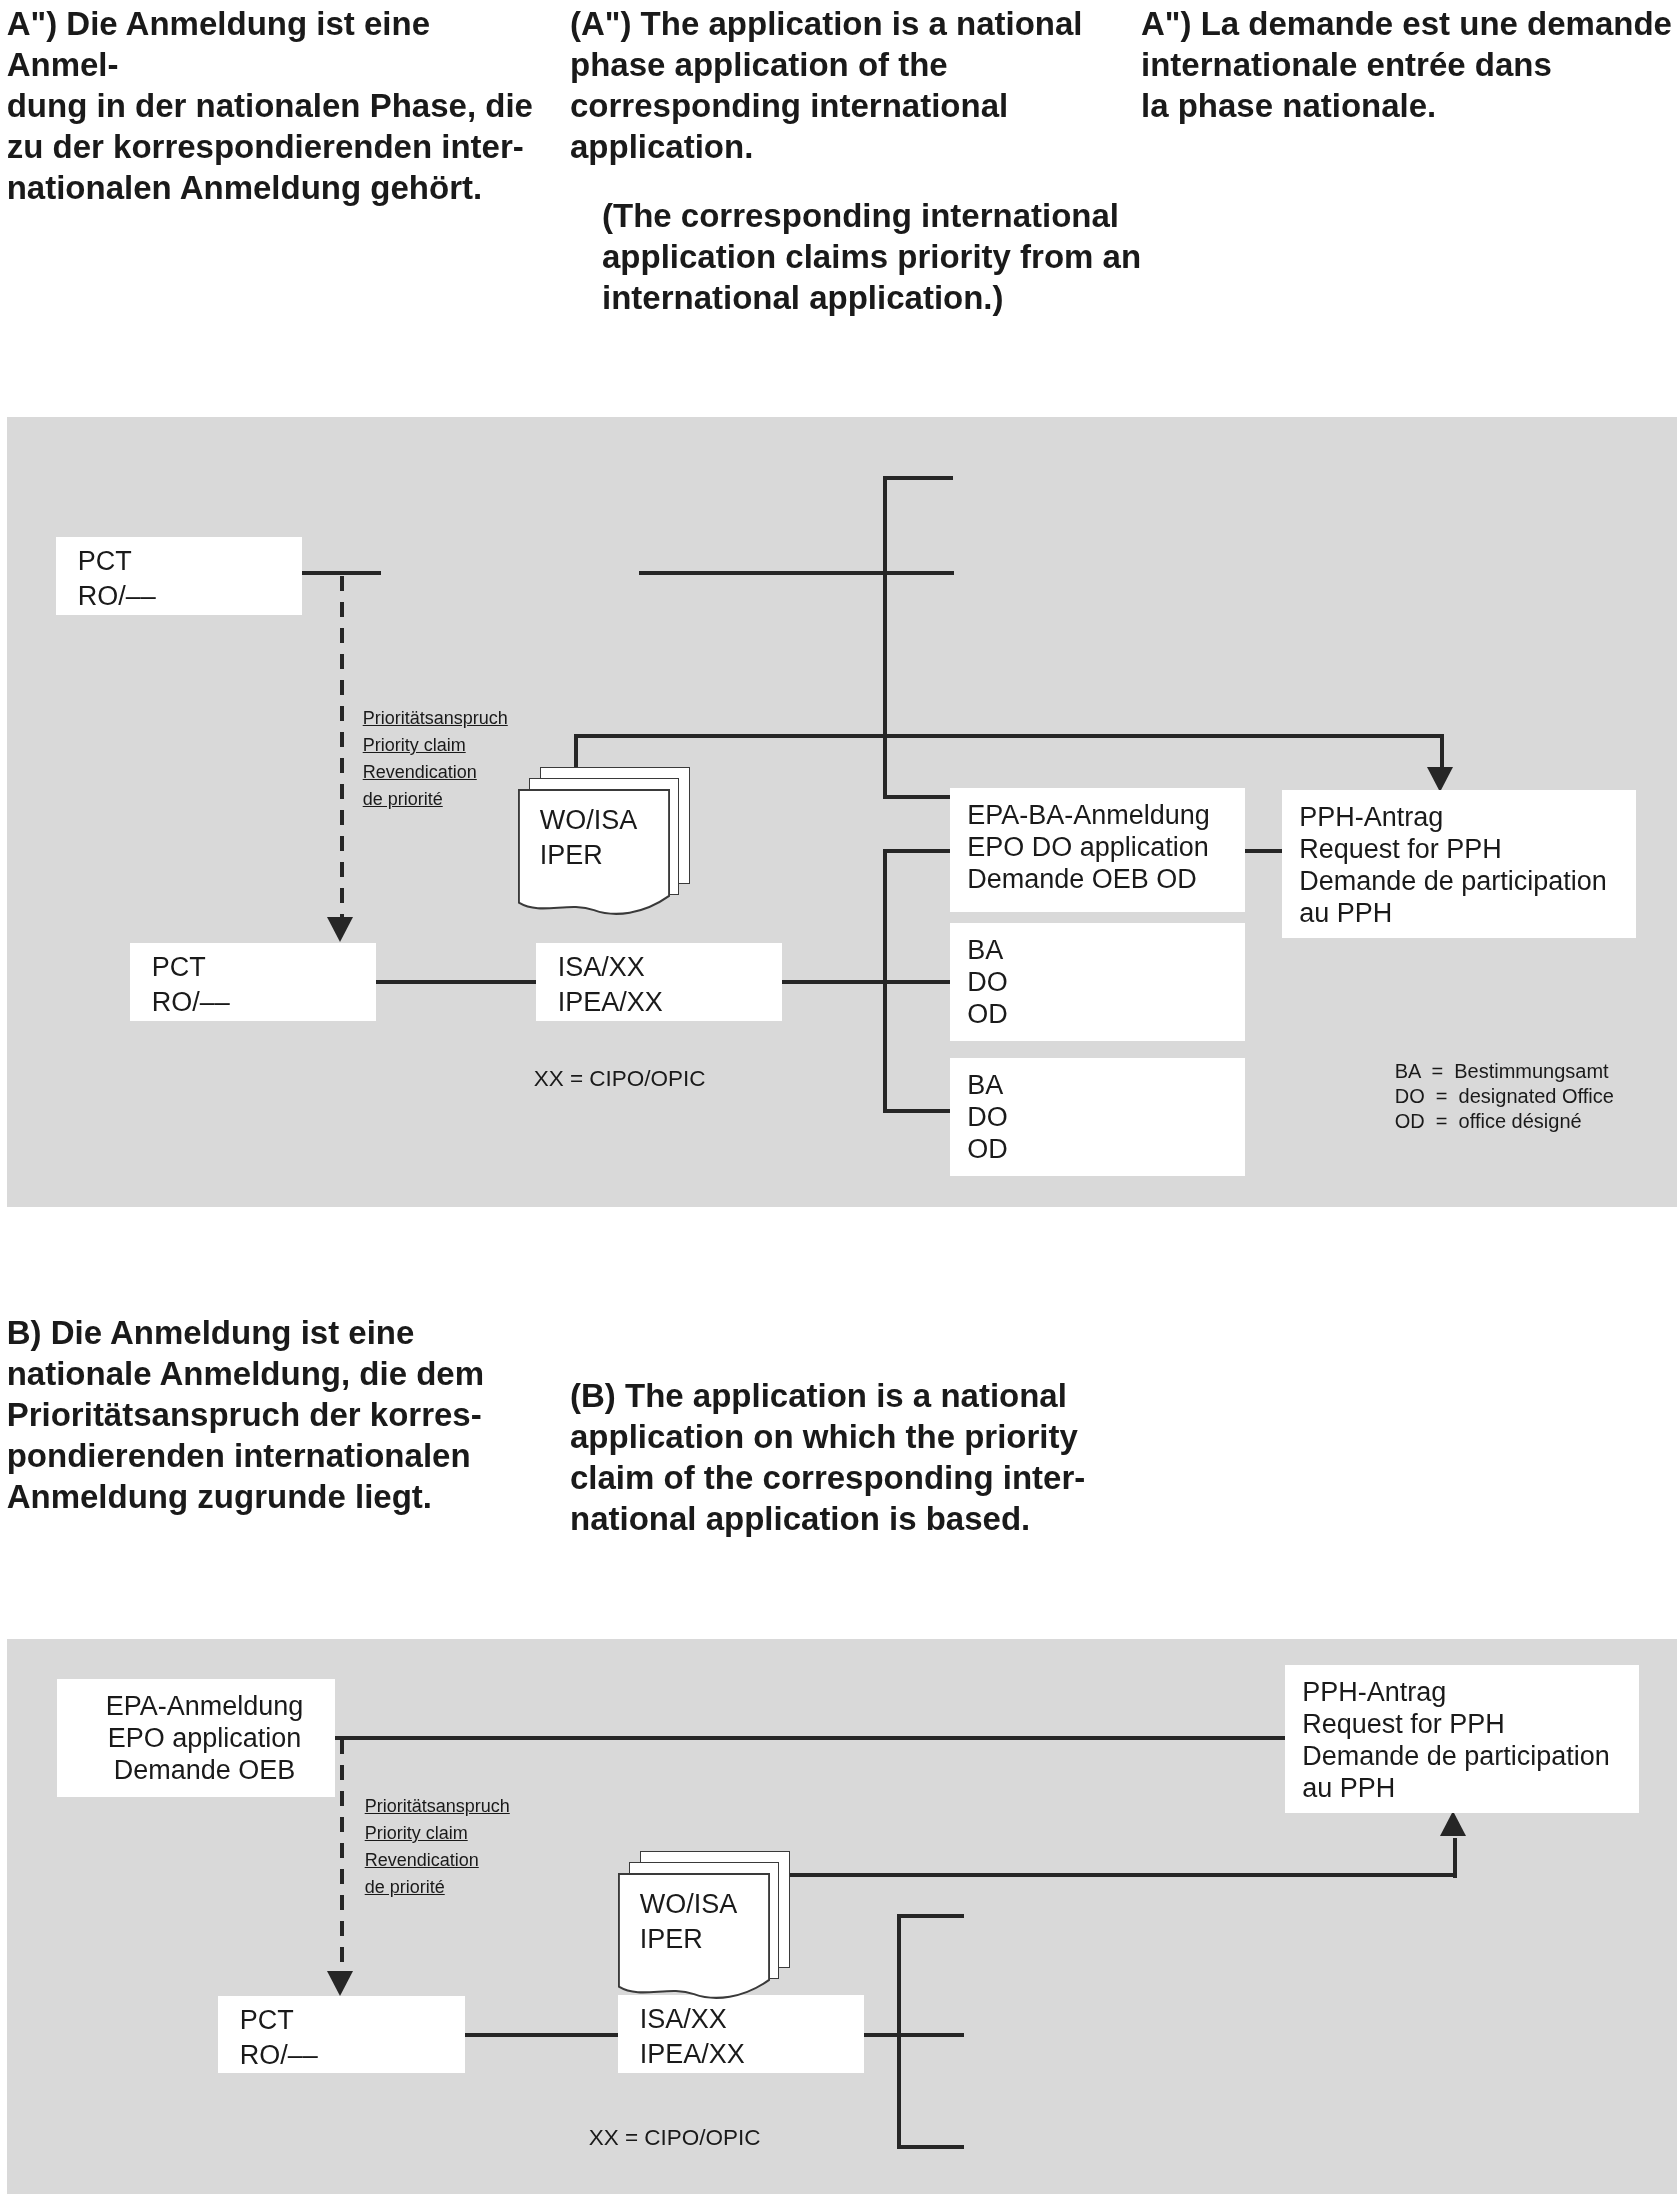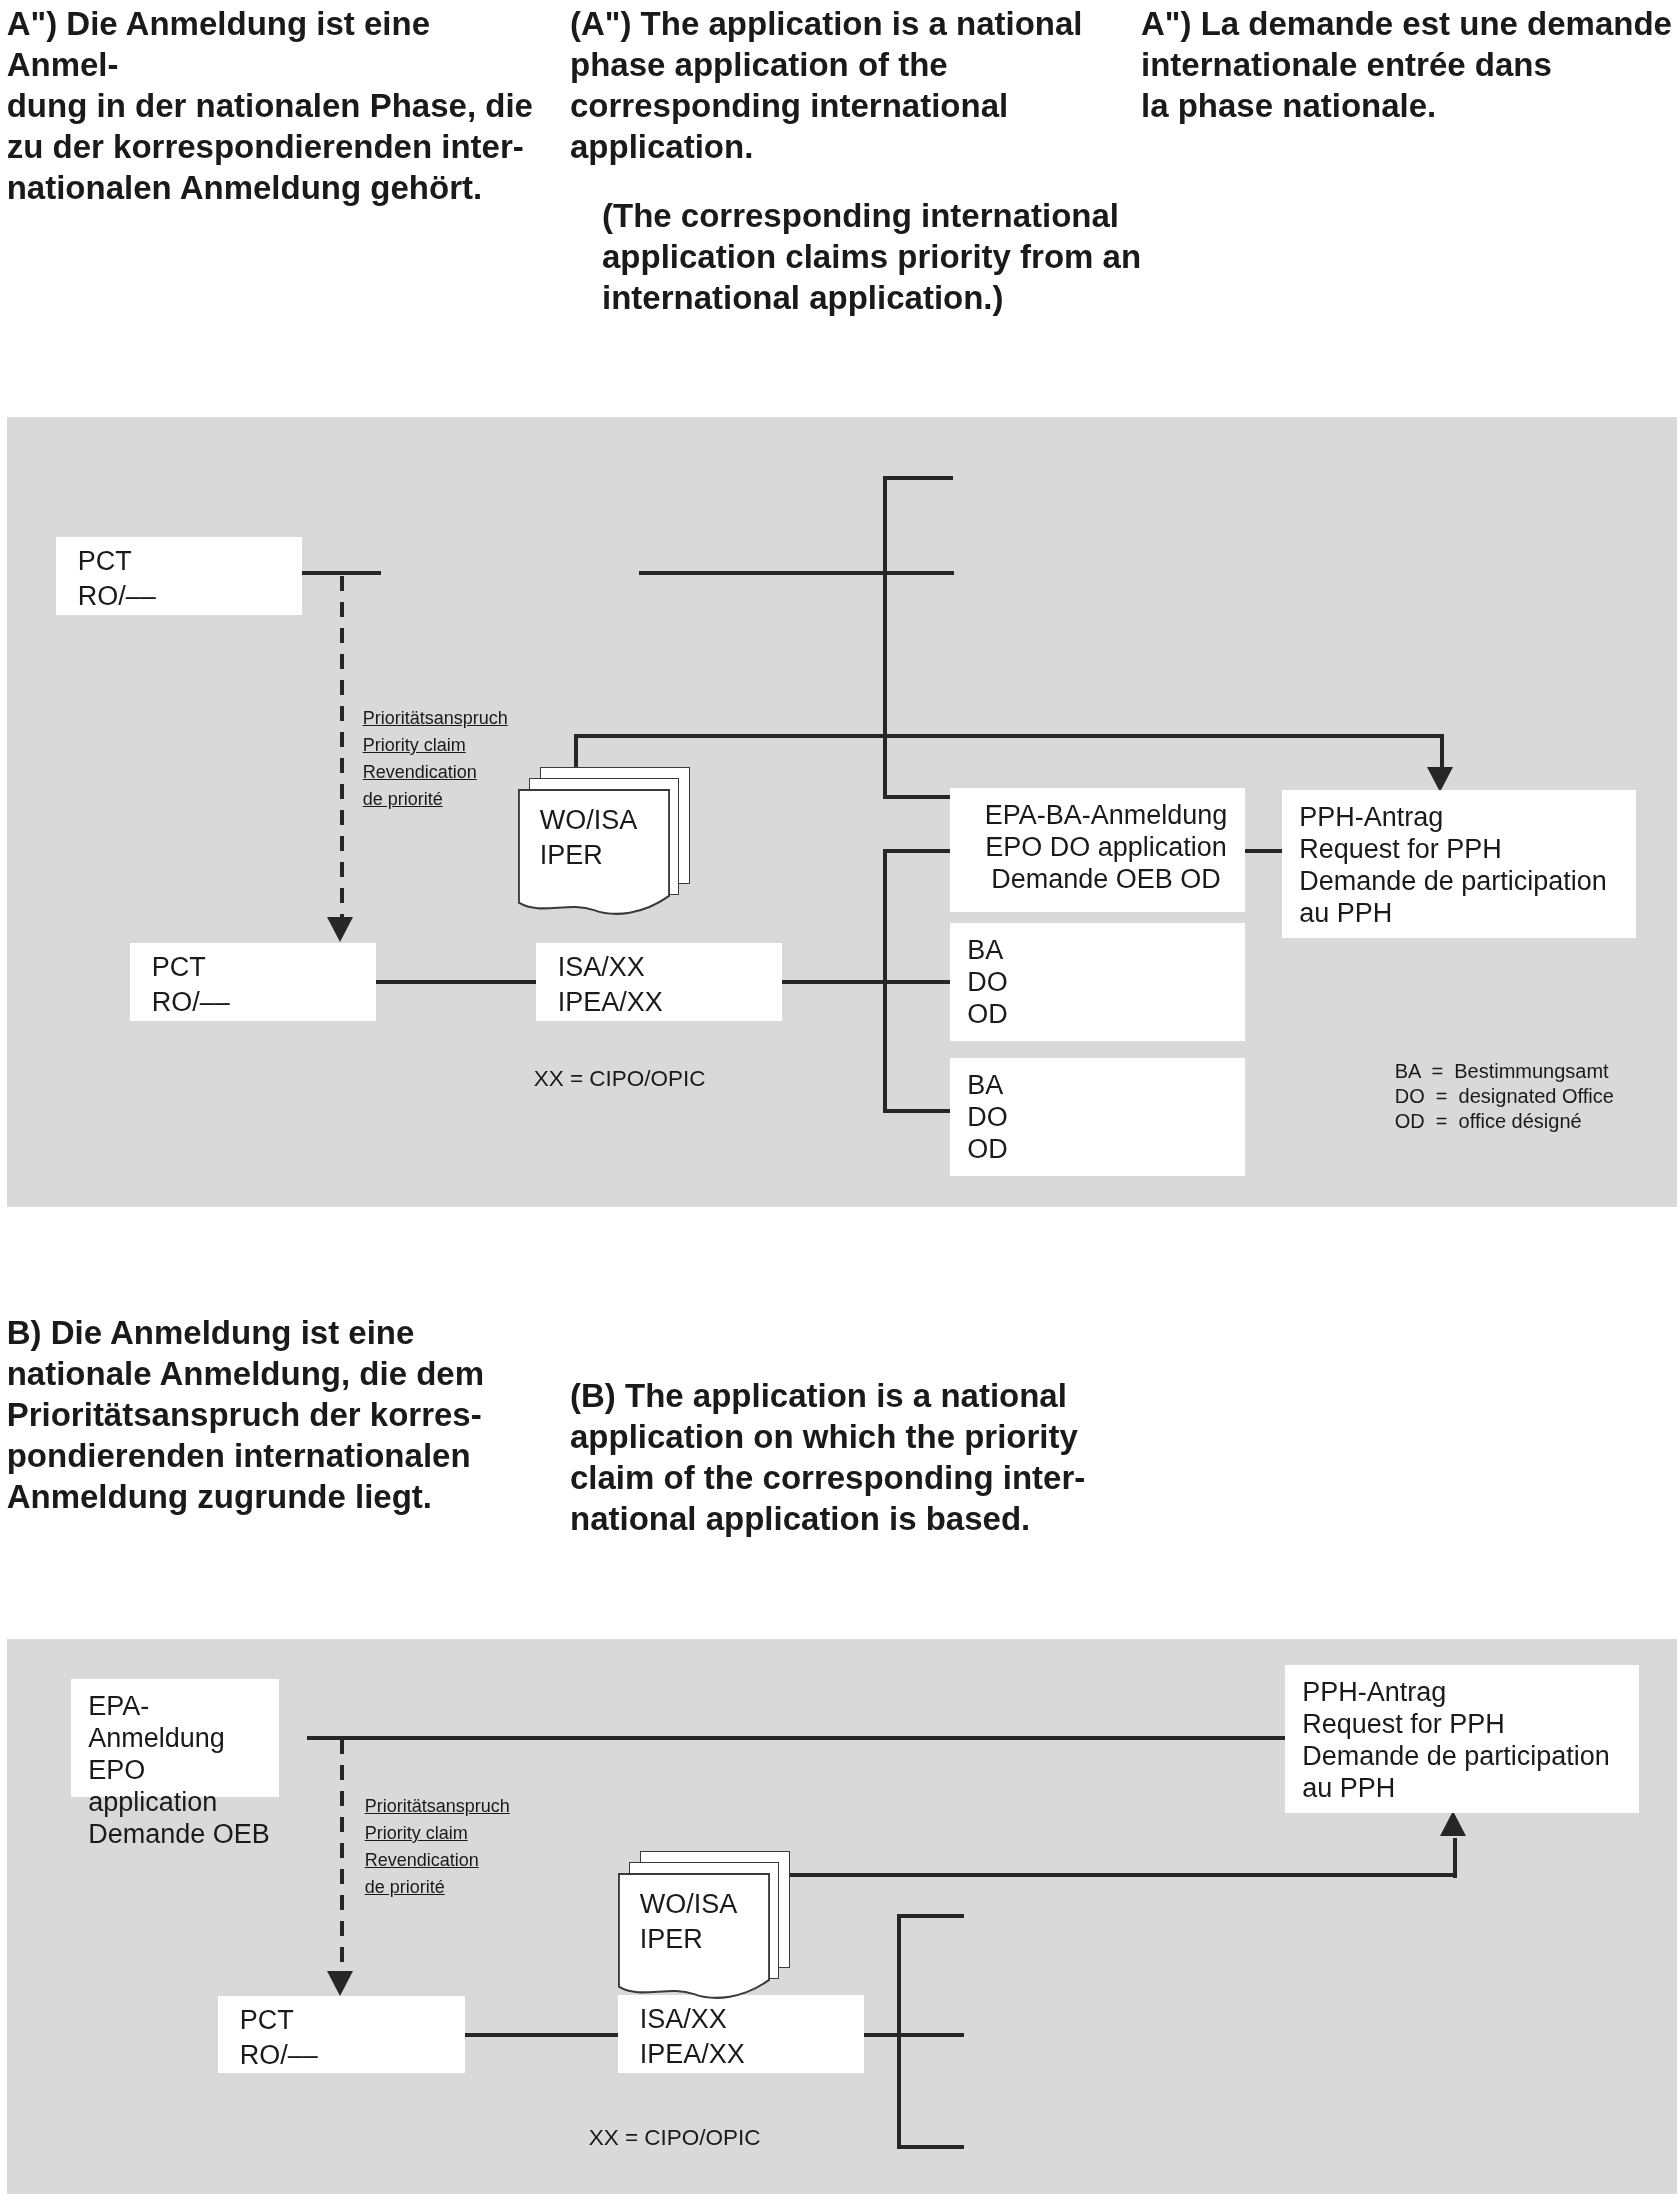--- a/index.html
+++ b/index.html
@@ -73,21 +73,21 @@
     <div class="hl" style="left:876px;top:432px;width:67px;"></div>
     <div class="hl" style="left:876px;top:692px;width:67px;"></div>
     <div class="hl" style="left:1237px;top:432px;width:38px;"></div>
 
     <div class="nbox" style="left:49px;top:120px;width:246px;height:78px;">PCT
 RO/––</div>
     <div class="nbox" style="left:123px;top:526px;width:246px;height:78px;">PCT
 RO/––</div>
     <div class="nbox" style="left:529px;top:526px;width:246px;height:78px;">ISA/XX
 IPEA/XX</div>
-    <div class="wbox" style="left:943px;top:371px;width:295px;height:124px;text-align:center;">EPA-BA-Anmeldung
+    <div class="wbox" style="left:943px;top:371px;width:295px;height:124px;">EPA-BA-Anmeldung
 EPO DO application
 Demande OEB OD</div>
     <div class="wbox" style="left:1275px;top:373px;width:354px;height:148px;">PPH-Antrag
 Request for PPH
 Demande de participation
 au PPH</div>
     <div class="wbox" style="left:943px;top:506px;width:295px;height:118px;">BA
 DO
 OD</div>
     <div class="wbox" style="left:943px;top:641px;width:295px;height:118px;">BA
@@ -133,21 +133,21 @@
     <div class="hl" style="left:776px;top:234px;width:674px;"></div>
     <div class="vl" style="left:1446px;top:199px;height:40px;"></div>
     <div class="arr-u" style="left:1433px;top:172px;"></div>
 
     <div class="hl" style="left:458px;top:394px;width:159px;"></div>
     <div class="hl" style="left:857px;top:394px;width:100px;"></div>
     <div class="vl" style="left:890px;top:275px;height:235px;"></div>
     <div class="hl" style="left:890px;top:275px;width:67px;"></div>
     <div class="hl" style="left:890px;top:506px;width:67px;"></div>
 
-    <div class="wbox" style="left:64px;top:40px;width:208px;height:118px;">EPA-Anmeldung
+    <div class="wbox" style="left:50px;top:40px;width:278px;height:118px;text-align:center;">EPA-Anmeldung
 EPO application
 Demande OEB</div>
     <div class="wbox" style="left:1278px;top:26px;width:354px;height:148px;">PPH-Antrag
 Request for PPH
 Demande de participation
 au PPH</div>
     <div class="nbox" style="left:211px;top:357px;width:247px;height:77px;">PCT
 RO/––</div>
     <div class="nbox" style="left:611px;top:356px;width:246px;height:78px;">ISA/XX
 IPEA/XX</div>

